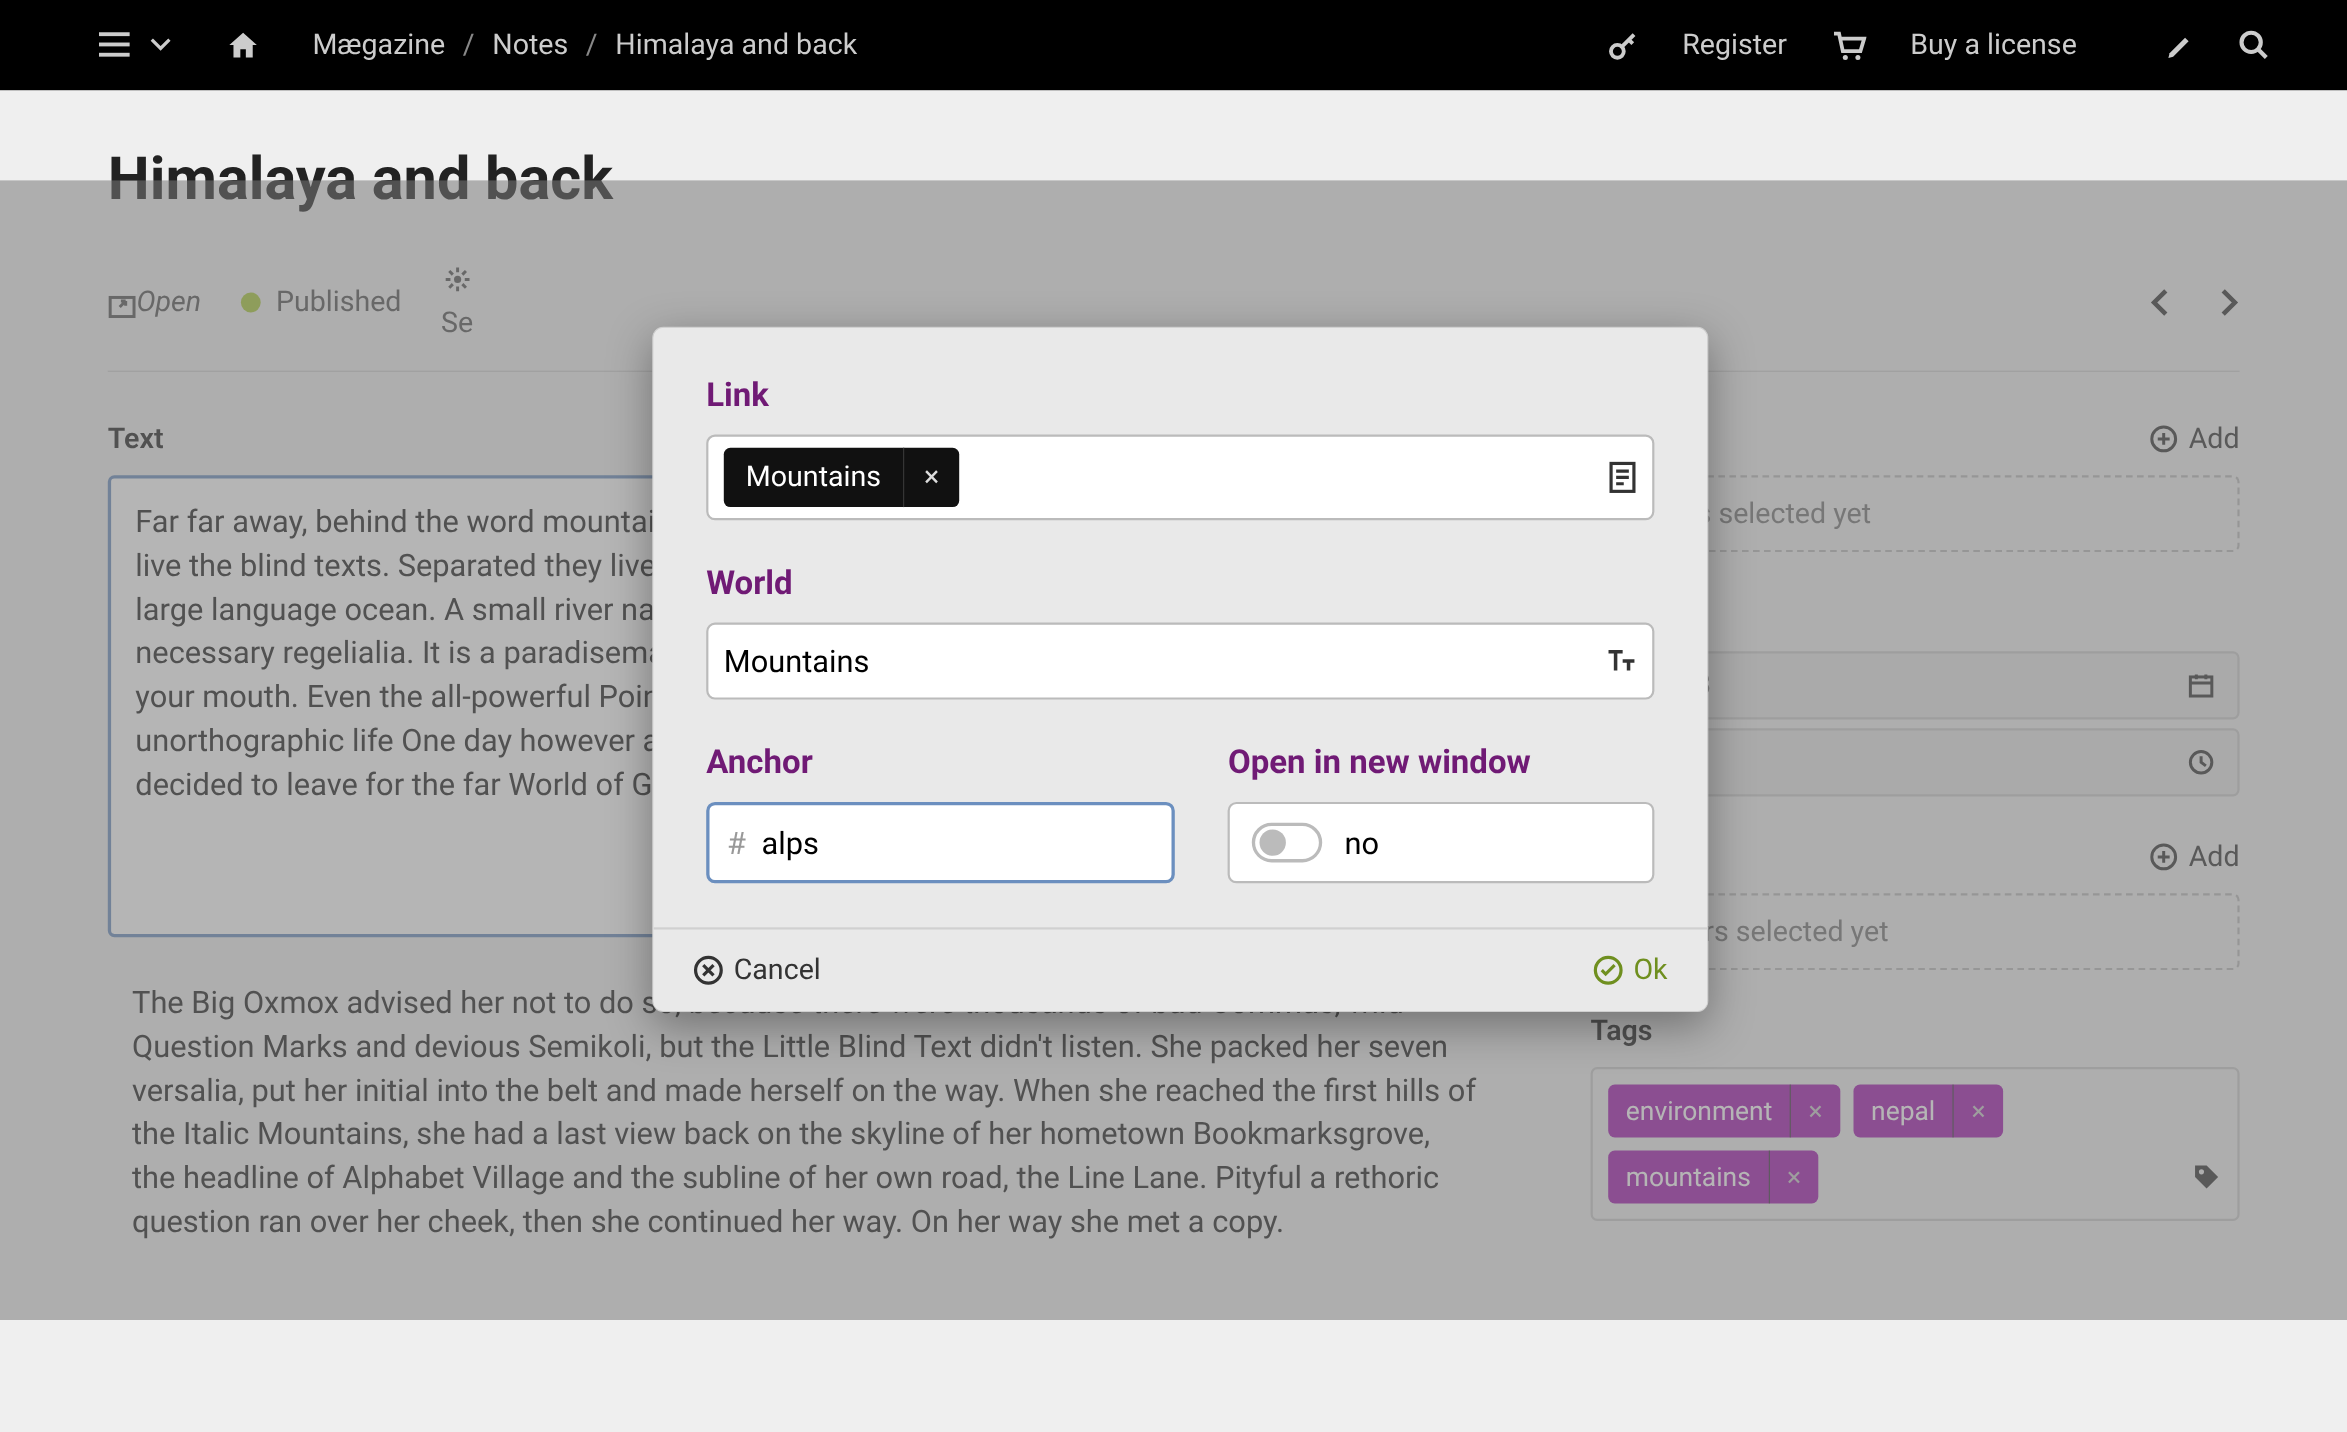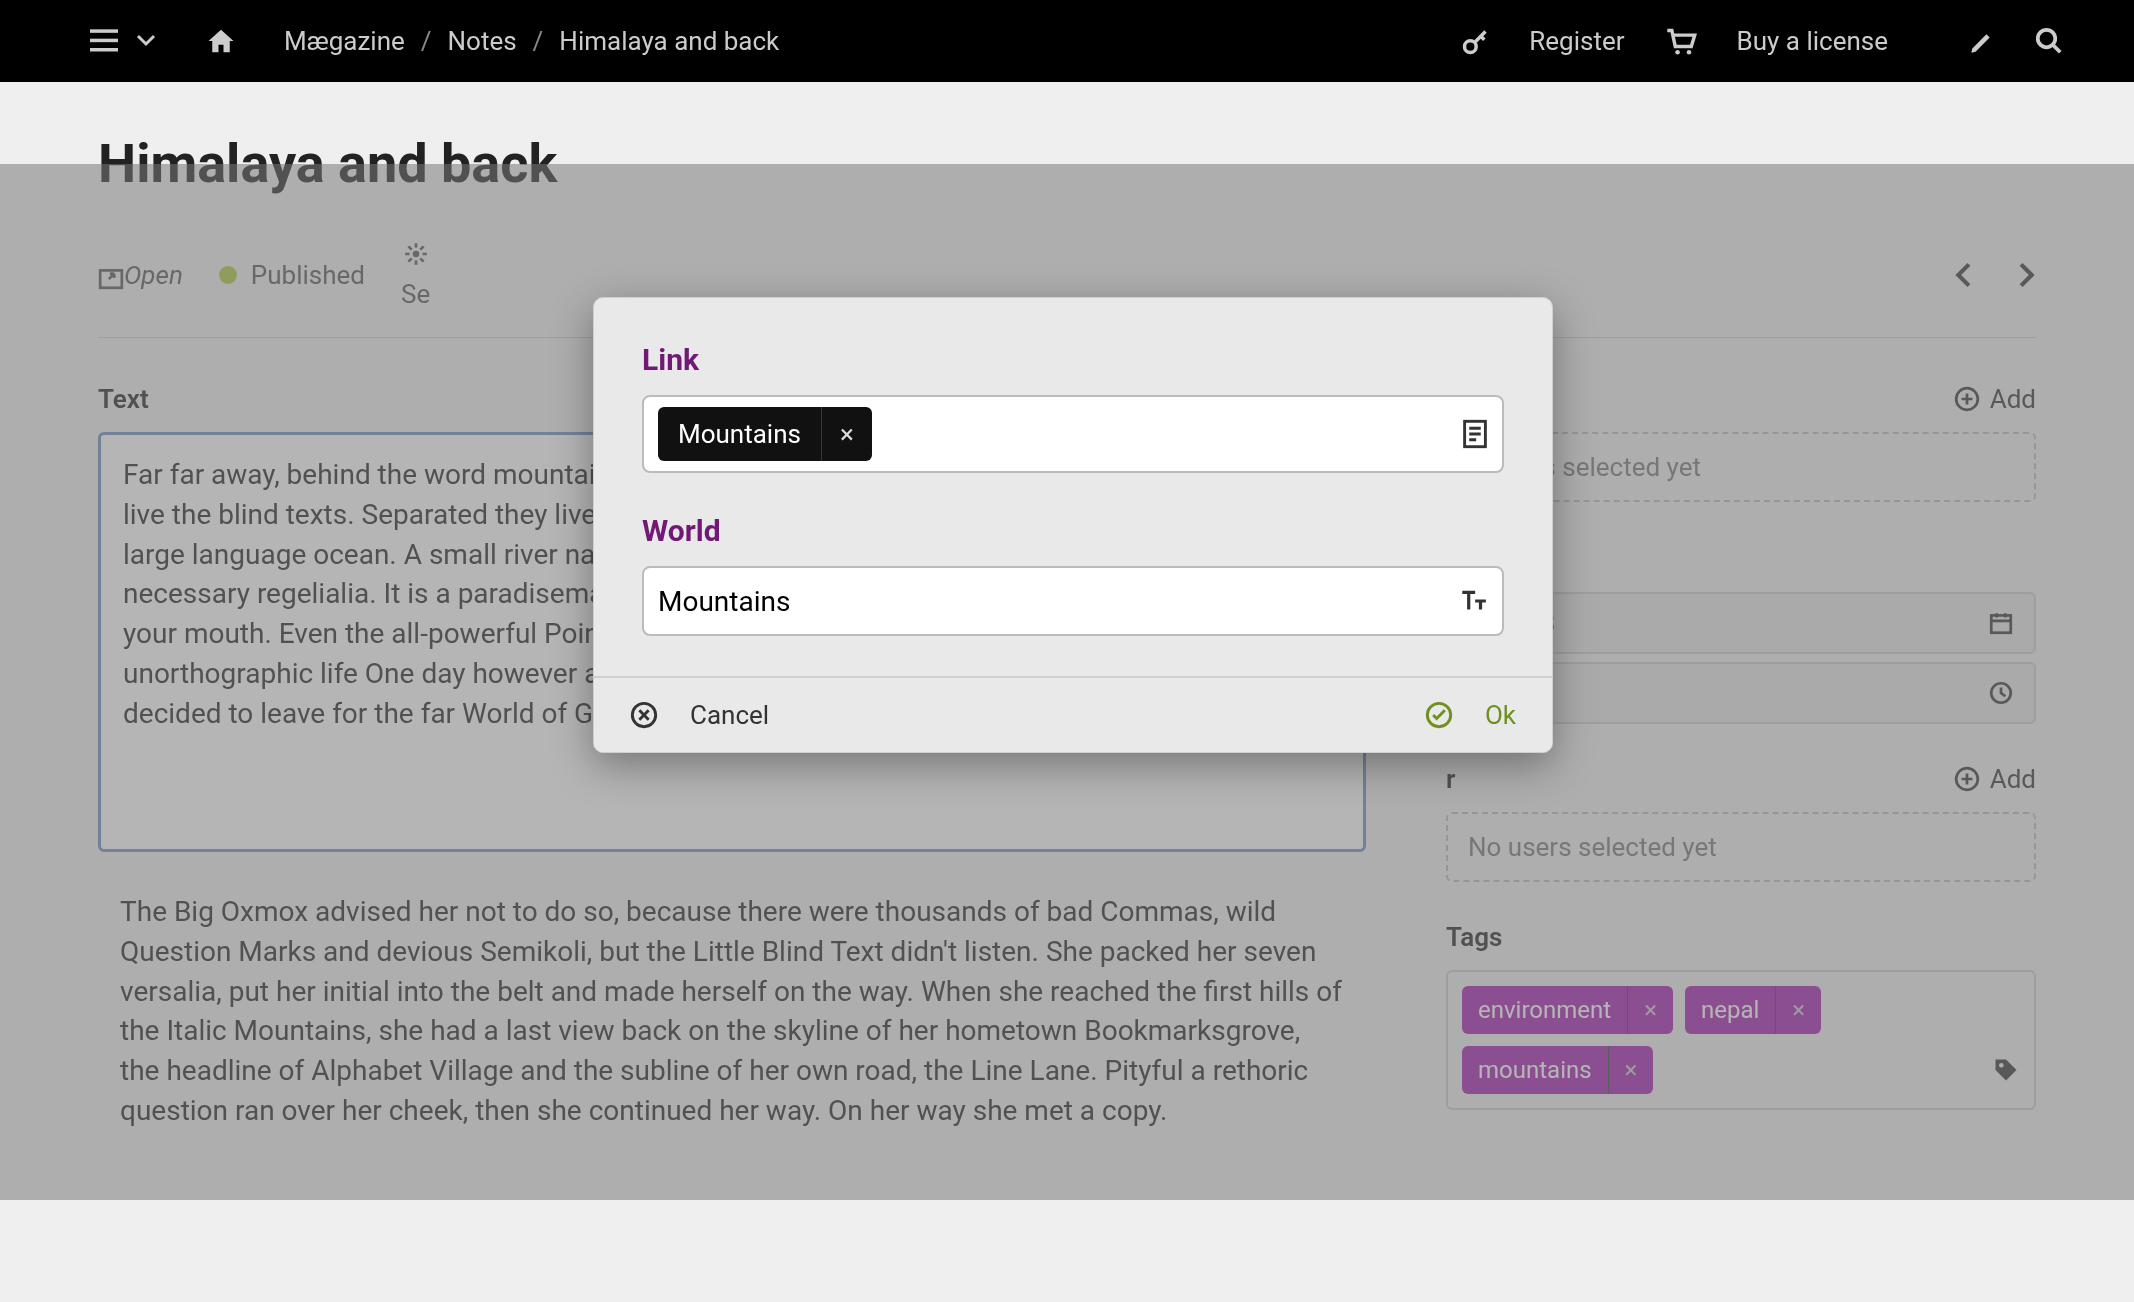--- a/index.html
+++ b/index.html
@@ -215,21 +215,21 @@
   position:absolute; left:4px; top:3px;
 }
 
 .dialog-footer {
   border-top:2px solid #d0d0d0;
   background:#e9e9e9;
   display:flex;
   align-items:center;
   padding:22px 36px;
 }
-.dbtn { display:flex; align-items:center; gap:32px; font-size:26px; cursor:pointer; }
+.dbtn { display:flex; align-items:center; gap:9px; font-size:26px; cursor:pointer; }
 .dbtn.cancel { color:#333; }
 .dbtn.ok { margin-left:auto; color:#6f8f1f; }
 
 .spacer-v { height:40px; }
 .right-section { margin-bottom:40px; }
 
 svg { display:block; }
 </style>
 </head>
 <body>
@@ -435,20 +435,38 @@
       <div class="dlabel">World</div>
       <div class="dfield">
         <input type="text" value="Mountains" style="">
         <span class="end-icon">
           <svg width="30" height="26" viewBox="0 0 28 24">
               <path d="M4 4h12M10 4v16M16 12h10M21 12v8" stroke="#333" stroke-width="3" fill="none"></path>
             </svg>
         </span>
       </div>
 
+      <div class="drow">
+        <div class="dcol">
+          <div class="dlabel">Anchor</div>
+          <div class="anchor-field">
+            <span class="hash">#</span>
+            <input type="text" value="alps" style="">
+          </div>
+        </div>
+        <div class="dcol">
+          <div class="dlabel">Open in new window</div>
+          <div class="toggle-field">
+            <span class="toggle">
+                <span class="knob"></span>
+              </span>
+            <span>no</span>
+          </div>
+        </div>
+      </div>
     </div>
 
     <div class="dialog-footer">
       <div class="dbtn cancel">
         <svg width="28" height="28" viewBox="0 0 24 24">
             <circle cx="12" cy="12" r="10" fill="none" stroke="#333" stroke-width="2.5"></circle>
             <path d="M8 8l8 8M16 8l-8 8" stroke="#333" stroke-width="2.5"></path>
           </svg>
         <span>Cancel</span>
       </div>

